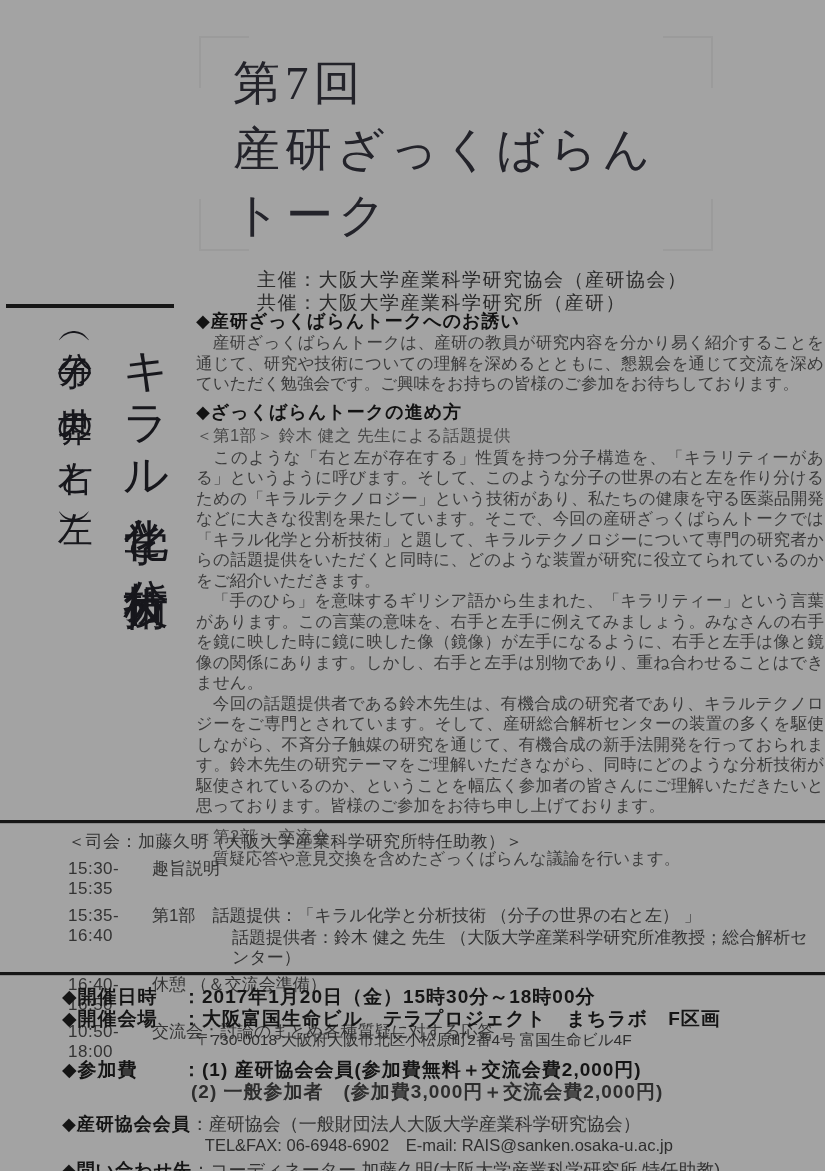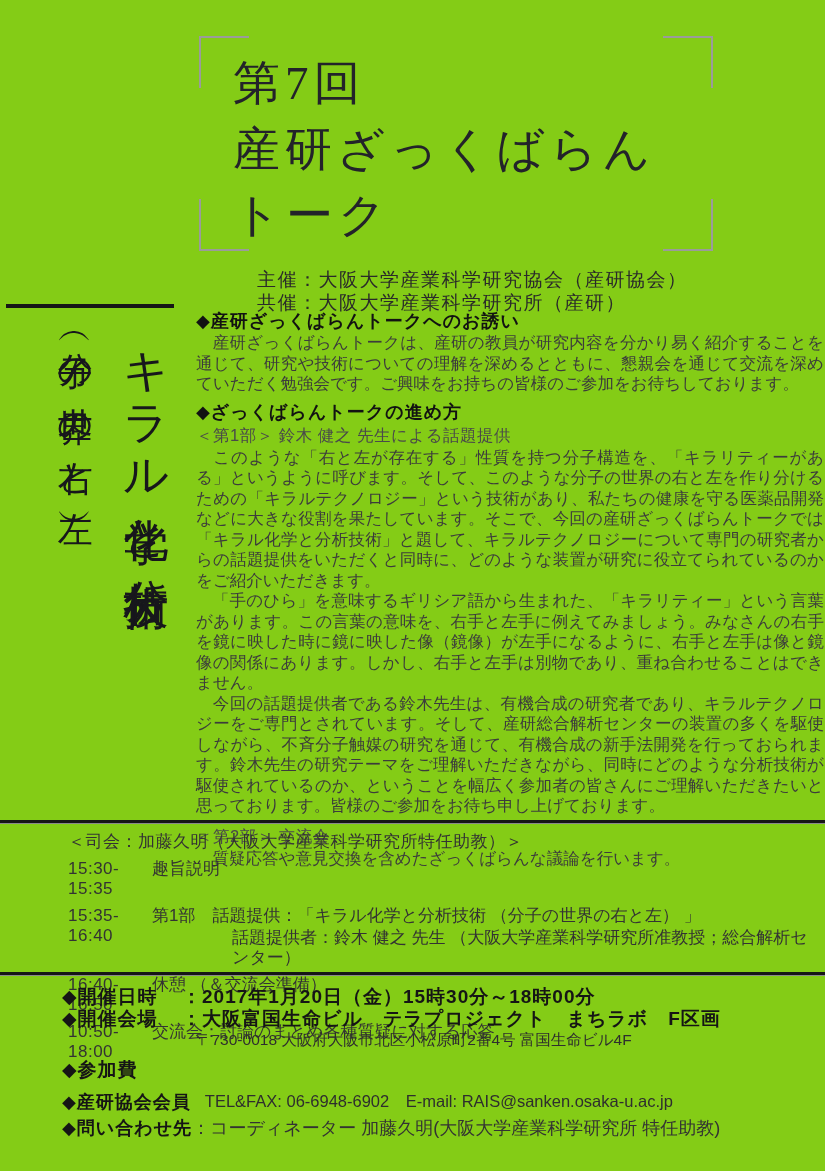--- a/index.html
+++ b/index.html
@@ -1,17 +1,17 @@
 <!DOCTYPE html>
 <html lang="ja"><head>
 <meta charset="utf-8">
 <style>
   html,body{margin:0;padding:0;background:#e8e8e8;}
   .page{
-    position:relative;width:825px;height:1171px;margin:0 auto;background:#84cc16;
+    position:relative;width:825px;height:1171px;margin:0 auto;background:#a3a3a3;
     overflow:hidden;font-family:"Liberation Sans","DejaVu Sans",sans-serif;color:#2b2b2b;
   }
   
   .title-frame{position:absolute;left:199px;top:36px;width:514px;height:215px;}
   .tfc{position:absolute;width:48px;height:50px;}
   .tfc.tl{left:0;top:0;border-left:2px solid #9b9b9b;border-top:2px solid #9b9b9b;}
   .tfc.tr{right:0;top:0;border-right:2px solid #9b9b9b;border-top:2px solid #9b9b9b;}
   .tfc.bl{left:0;bottom:0;border-left:2px solid #9b9b9b;border-bottom:2px solid #9b9b9b;}
   .tfc.br{right:0;bottom:0;border-right:2px solid #9b9b9b;border-bottom:2px solid #9b9b9b;}
   .title-text{
@@ -148,25 +148,30 @@
     <div class="info-row bold-val">
       <div class="info-label">◆開催会場</div>
       <div class="info-val">
         <div>：大阪富国生命ビル　テラプロジェクト　まちラボ　F区画</div>
         <div class="sub-line">〒730-0018 大阪府大阪市北区小松原町2番4号 富国生命ビル4F</div>
       </div>
     </div>
 
     <div class="info-row bold-val row-fee mt6">
       <div class="info-label">◆参加費</div>
+      <div class="info-val">
+        <div>：(1) 産研協会会員(参加費無料＋交流会費2,000円)</div>
+        <div class="sub-line">(2) 一般参加者　(参加費3,000円＋交流会費2,000円)</div>
+      </div>
     </div>
 
     <div class="info-row row-apply mt6">
       <div class="info-label">◆産研協会会員</div>
       <div class="info-val">
+        <div>：産研協会（一般財団法人大阪大学産業科学研究協会）</div>
         <div class="sub-line">TEL&amp;FAX: 06-6948-6902　E-mail: RAIS@sanken.osaka-u.ac.jp</div>
       </div>
     </div>
 
     <div class="info-row row-contact mt4">
       <div class="info-label">◆問い合わせ先</div>
       <div class="info-val">
         <div>：コーディネーター 加藤久明(大阪大学産業科学研究所 特任助教)</div>
 
       </div>

